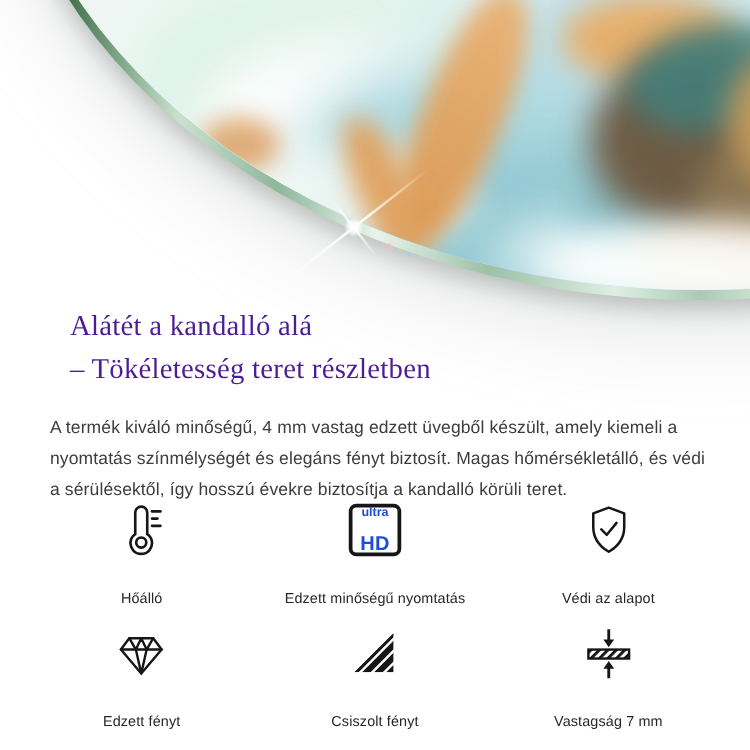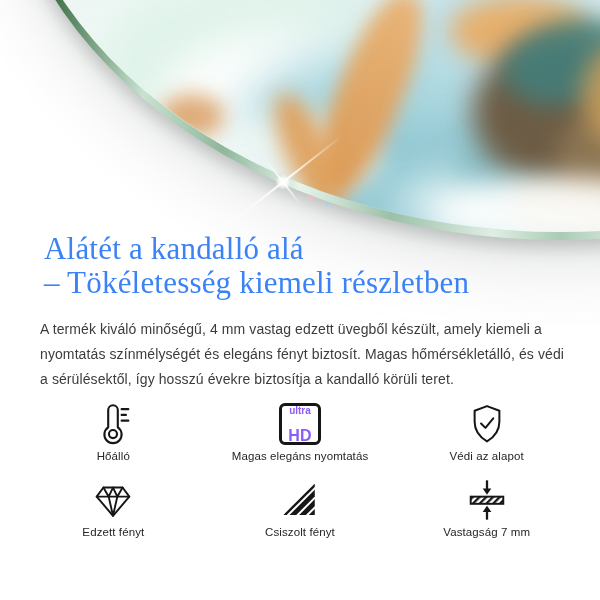--- a/index.html
+++ b/index.html
@@ -23,34 +23,34 @@
   .r1{width:150px;left:-75px;top:-1px;transform:rotate(-38deg);}
   .r2{width:58px;left:-29px;top:-1px;transform:rotate(52deg);}
   .core{position:absolute;left:-8px;top:-8px;width:16px;height:16px;border-radius:50%;
     background:radial-gradient(circle,#ffffff 0%,rgba(255,255,255,.8) 35%,rgba(255,255,255,0) 70%);}
   .dot{position:absolute;border-radius:50%;}
   .d1{left:26px;top:13px;width:4px;height:4px;background:#f0bcc8;box-shadow:0 0 4px #f6cdd6;}
   .d2{left:43px;top:20px;width:3px;height:3px;background:#a9cdea;box-shadow:0 0 4px #bcd9ef;}
 
   
   .content{position:absolute;left:40px;top:228px;width:525px;z-index:2;}
-  h1{margin:4px;font-family:"Liberation Serif","DejaVu Serif",serif;font-weight:400;
-     font-size:31px;line-height:34px;color:#3b82f6;letter-spacing:.2px;}
+  h1{margin:16px;font-family:"Liberation Serif","DejaVu Serif",serif;font-weight:400;
+     font-size:23px;line-height:34px;color:#4c1d95;letter-spacing:.2px;}
   h1 span{display:block;}
   .desc{margin:17px 0 0 0;font-size:14px;line-height:25px;color:#3c3c3c;letter-spacing:.1px;}
 
   
   .features{position:absolute;left:20px;top:400px;width:560px;z-index:2;
     display:grid;grid-template-columns:1fr 1fr 1fr;row-gap:14px;}
   .feature{display:flex;flex-direction:column;align-items:center;}
   .icon-box{height:48px;display:flex;align-items:center;justify-content:center;}
-  .flabel{margin-top:2px;font-size:11.5px;color:#262626;letter-spacing:.1px;}
+  .flabel{margin-top:25px;font-size:11.5px;color:#262626;letter-spacing:.1px;}
   svg.fi{stroke:#161616;fill:none;stroke-width:2.2;stroke-linecap:round;stroke-linejoin:round;}
   .uhd{width:36px;height:36px;border:3px solid #161616;border-radius:6px;
-    display:flex;flex-direction:column;align-items:center;justify-content:center;color:#8b5cf6;}
+    display:flex;flex-direction:column;align-items:center;justify-content:center;color:#1d4ed8;}
   .uhd-top{font-size:10px;font-weight:700;line-height:11px;}
   .uhd-bottom{font-size:16px;font-weight:700;line-height:16px;letter-spacing:.3px;margin-top:12px;}
 </style>
 </head>
 <body>
 
 <div class="page">
 
   <div class="hero">
     <div class="disc-edge"></div>
@@ -80,21 +80,21 @@
       <i class="ray r2"></i>
       <i class="core"></i>
       <i class="dot d1"></i>
       <i class="dot d2"></i>
     </div>
   </div>
 
   <div class="content">
     <h1>
       <span>Alátét a kandalló alá</span>
-      <span>– Tökéletesség kiemeli részletben</span>
+      <span>– Tökéletesség teret részletben</span>
     </h1>
     <p class="desc">A termék kiváló minőségű, 4 mm vastag edzett üvegből készült, amely kiemeli a nyomtatás színmélységét és elegáns fényt biztosít. Magas hőmérsékletálló, és védi a sérülésektől, így hosszú évekre biztosítja a kandalló körüli teret.</p>
   </div>
 
   <div class="features">
 
     <div class="feature">
       <div class="icon-box">
         <svg class="fi" width="46" height="46" viewBox="0 0 48 48">
           <path d="M19 9.5 a5 5 0 0 1 10 0 V27.5 a9 9 0 1 1 -10 0 Z"></path>
@@ -107,21 +107,21 @@
       <div class="flabel">Hőálló</div>
     </div>
 
     <div class="feature">
       <div class="icon-box">
         <div class="uhd">
           <span class="uhd-top">ultra</span>
           <span class="uhd-bottom">HD</span>
         </div>
       </div>
-      <div class="flabel">Magas elegáns nyomtatás</div>
+      <div class="flabel">Edzett minőségű nyomtatás</div>
     </div>
 
     <div class="feature">
       <div class="icon-box">
         <svg class="fi" width="44" height="44" viewBox="0 0 48 48">
           <path d="M24 4.5 L37.5 9.5 V21.5 C37.5 31.5 31.8 38.3 24 43 C16.2 38.3 10.5 31.5 10.5 21.5 V9.5 Z"></path>
           <path d="M17.5 23.5 L22.3 28.2 L30.8 17.8"></path>
         </svg>
       </div>
       <div class="flabel">Védi az alapot</div>

